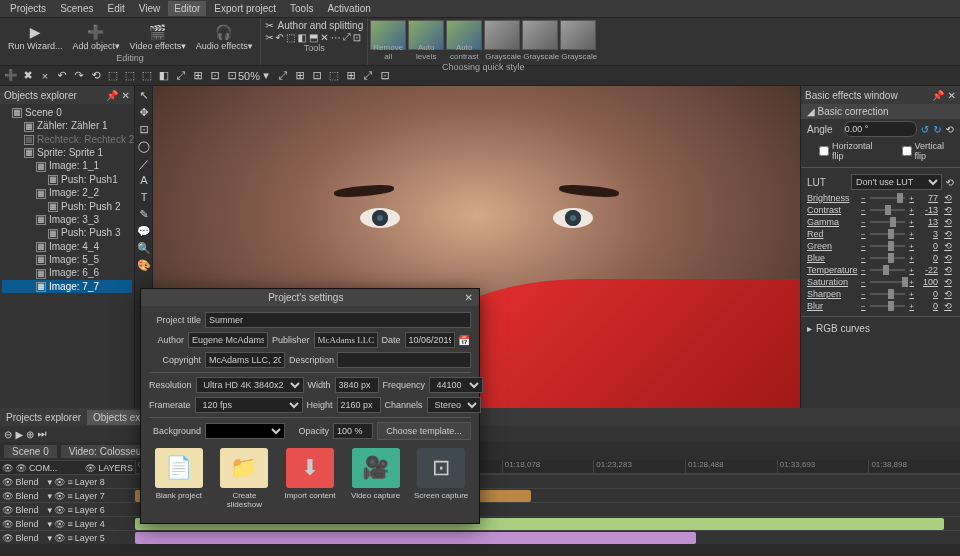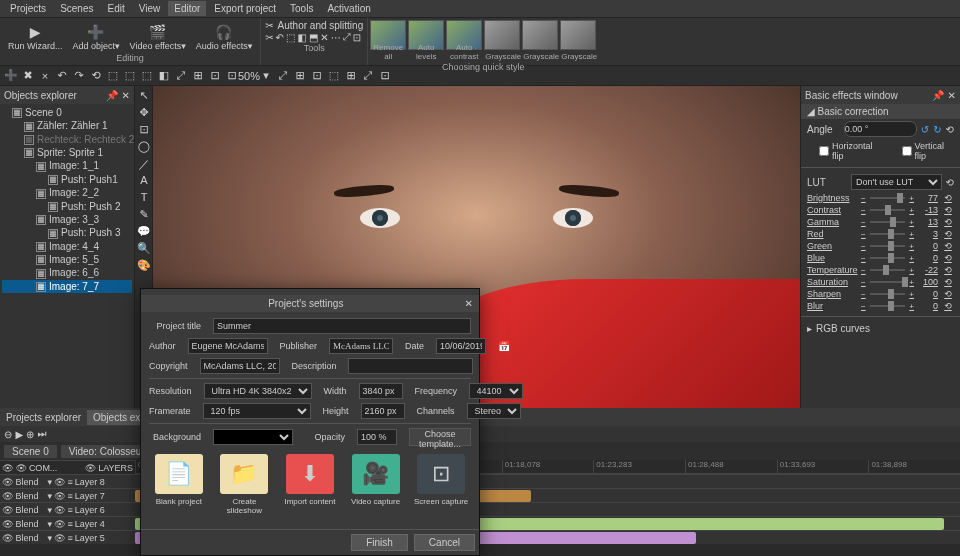--- a/index.html
+++ b/index.html
@@ -64,23 +64,23 @@
 .tl-main { display:flex; }
 .tl-head { width:135px; }
 .tl-head-row { height:14px; display:flex; align-items:center; gap:2px; padding:0 2px; font-size:9px; border-top:1px solid #444; }
 .tl-tracks { flex:1; position:relative; }
 .tl-ruler { height:14px; background:#2a2a2a; display:flex; font-size:8px; color:#888; border-bottom:1px solid #444; }
 .tl-ruler span { flex:1; border-left:1px solid #444; padding-left:2px; }
 .tl-track { height:14px; border-top:1px solid #444; position:relative; }
 .tl-clip { position:absolute; height:12px; top:1px; border-radius:2px; }
 
 .modal { position:absolute; left:140px; top:288px; width:340px; background:#3a3a3a; border:1px solid #111; box-shadow:0 4px 20px rgba(0,0,0,0.6); z-index:100; }
-.modal-title { background:#444; padding:3px 6px; display:flex; justify-content:center; font-size:10px;margin-top:6px; }
+.modal-title { background:#444; padding:3px 6px; display:flex; justify-content:center; font-size:10px; }
 .modal-body { padding:6px 8px; }
-.m-row { display:flex; align-items:center; gap:12px; margin-bottom:4px; }
+.m-row { display:flex; align-items:center; gap:4px; margin-bottom:4px; }
 .m-row label { font-size:9px; text-align:right; }
 .m-row input,.m-row select { flex:1; background:#222; border:1px solid #555; color:#ccc; font-size:9px; height:16px; padding:0 3px; }
 .m-sep { height:1px; background:#555; margin:4px 0; }
 .m-cards { display:flex; gap:6px; margin:8px 0; }
 .m-card { flex:1; display:flex; flex-direction:column; align-items:center; gap:3px; cursor:pointer; }
 .m-card .c-ico { width:48px; height:40px; display:flex; align-items:center; justify-content:center; font-size:22px; border-radius:3px; }
 .m-card .c-lbl { font-size:8px; text-align:center; }
 .m-buttons { display:flex; justify-content:flex-end; gap:6px; padding:4px; border-top:1px solid #555; }
 .m-buttons button { background:#555; border:1px solid #666; color:#ccc; padding:2px 14px; font-size:10px; cursor:pointer; }
 .chk { display:flex; align-items:center; gap:3px; font-size:9px;padding-left:12px; }
@@ -538,17 +538,13 @@
         <div class="m-card">
           <div class="c-ico" style="background:#40b090">🎥</div>
           <div class="c-lbl">Video capture</div>
         </div>
         <div class="m-card">
           <div class="c-ico" style="background:#404850">⊡</div>
           <div class="c-lbl">Screen capture</div>
         </div>
       </div>
   </div>
-  <div class="m-buttons">
-    <button>Finish</button>
-    <button>Cancel</button>
-  </div>
 </div>
 
 </body></html>

